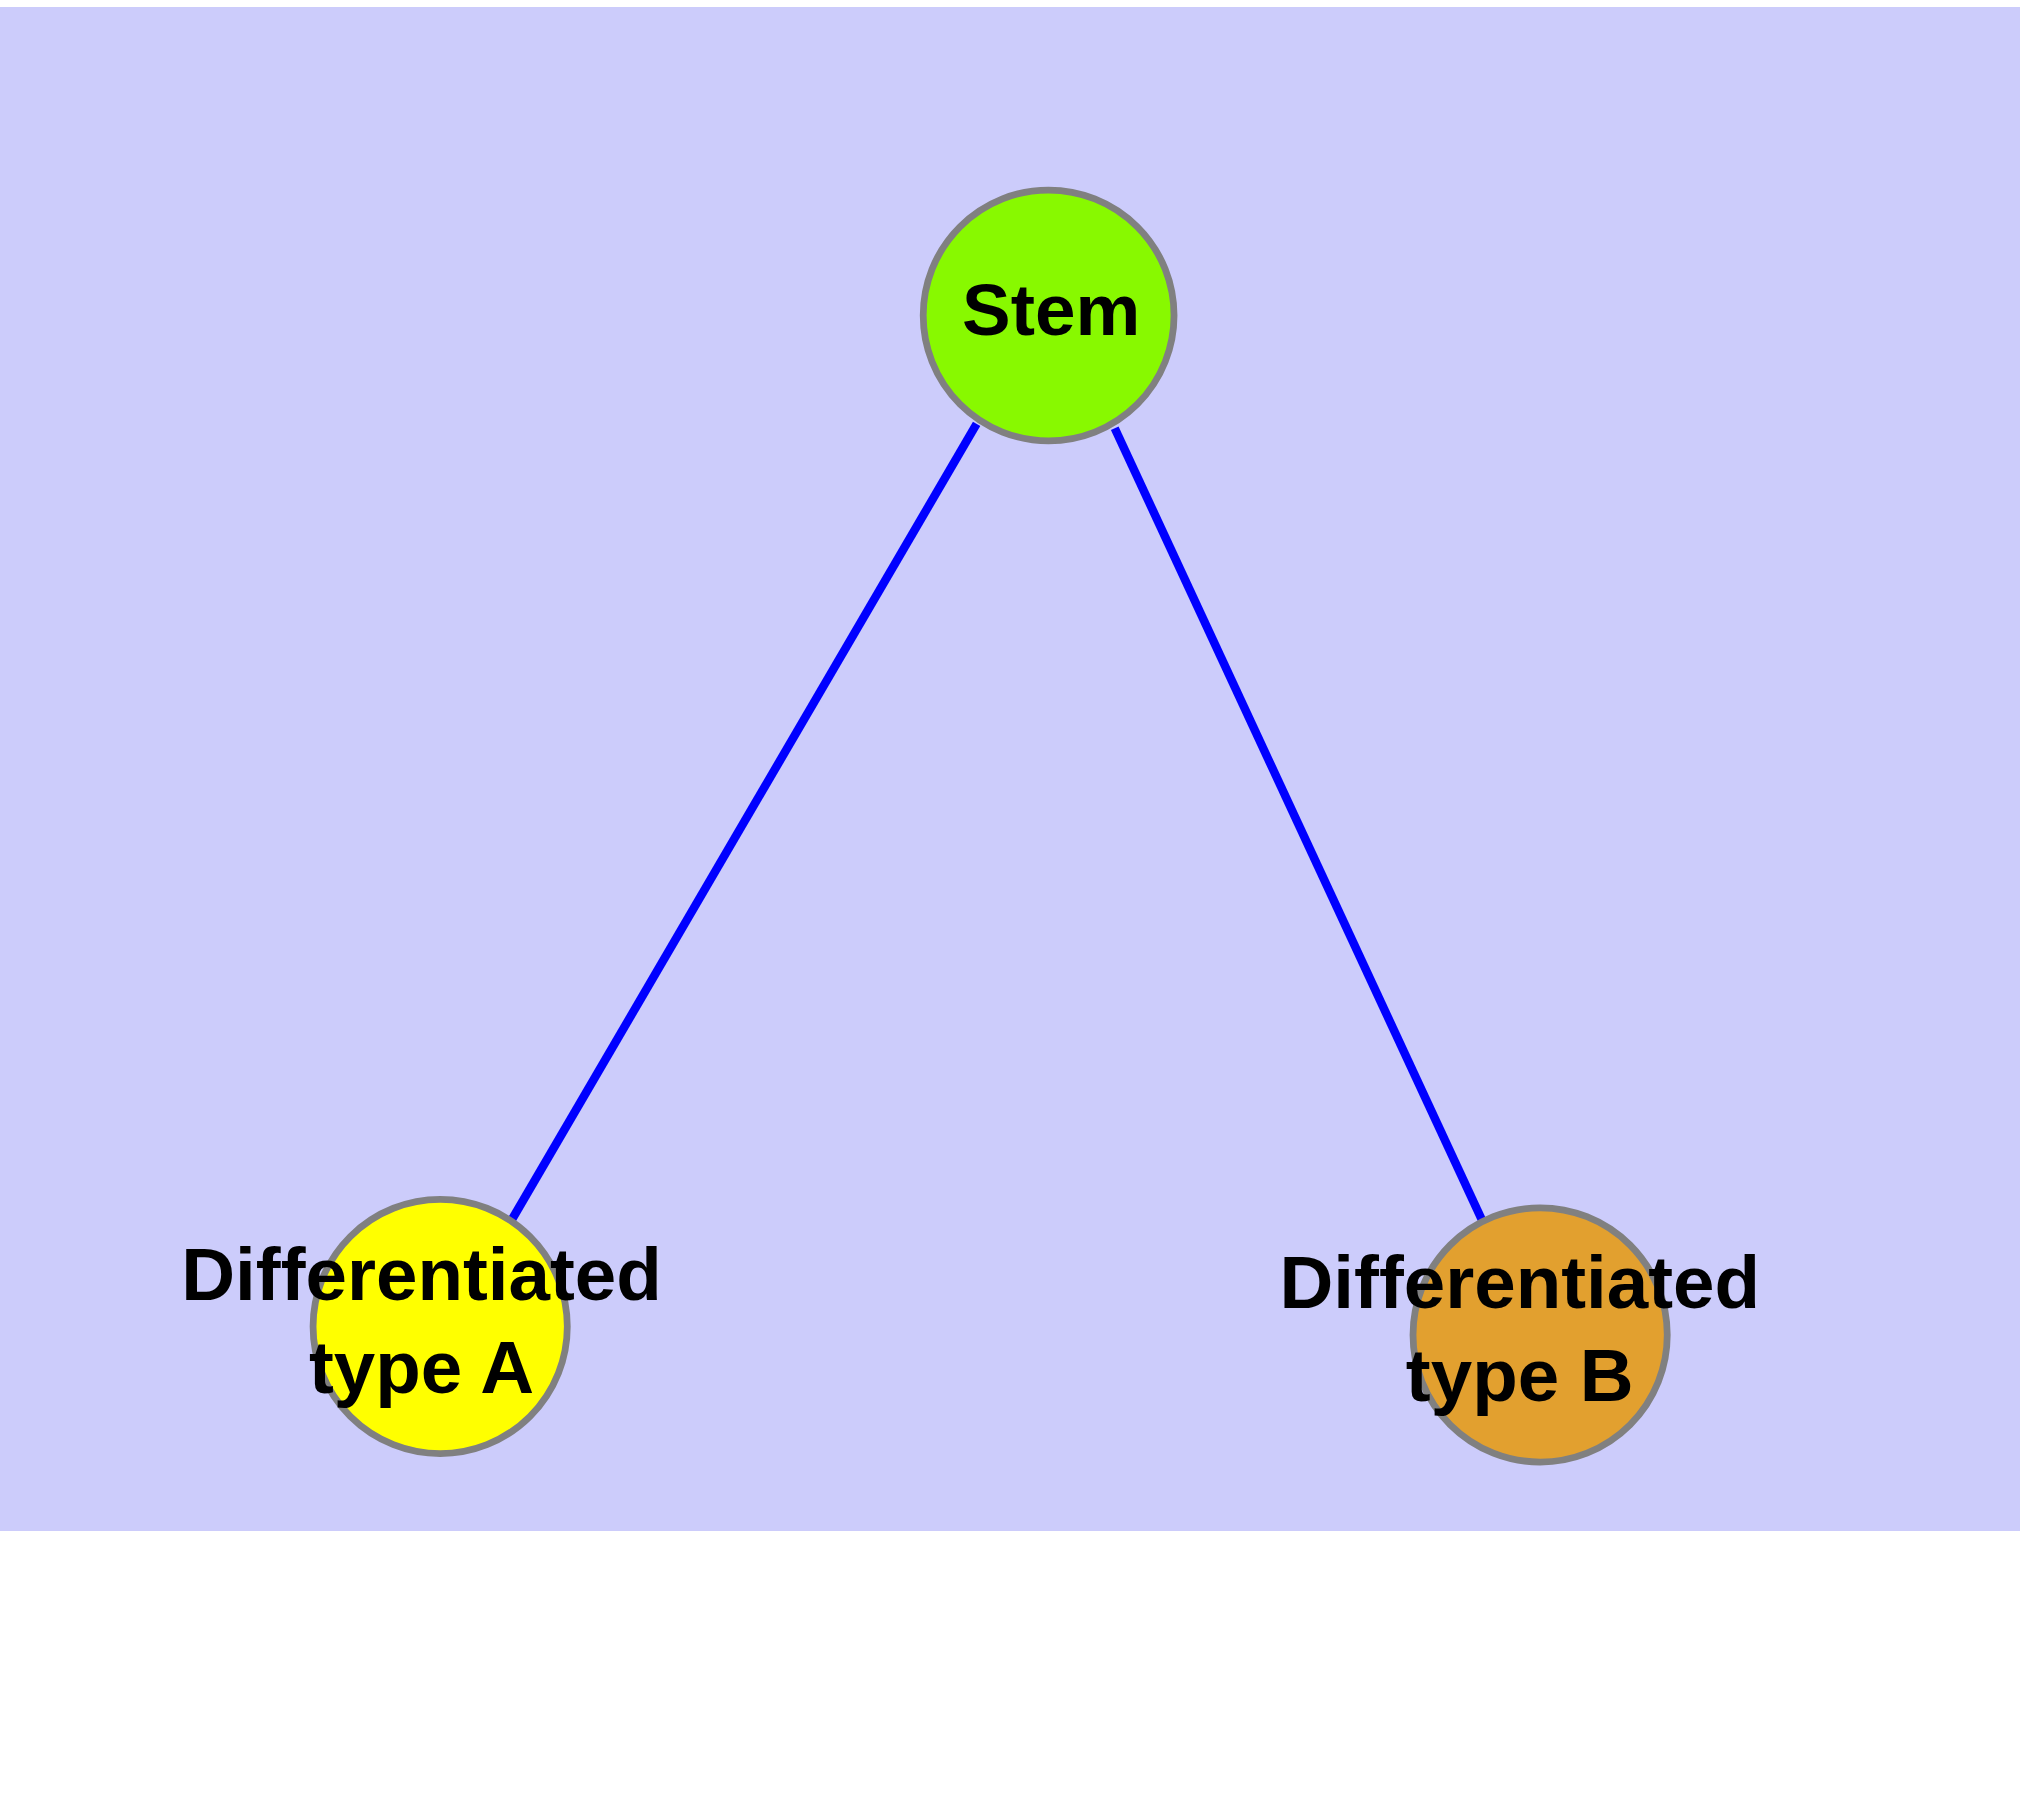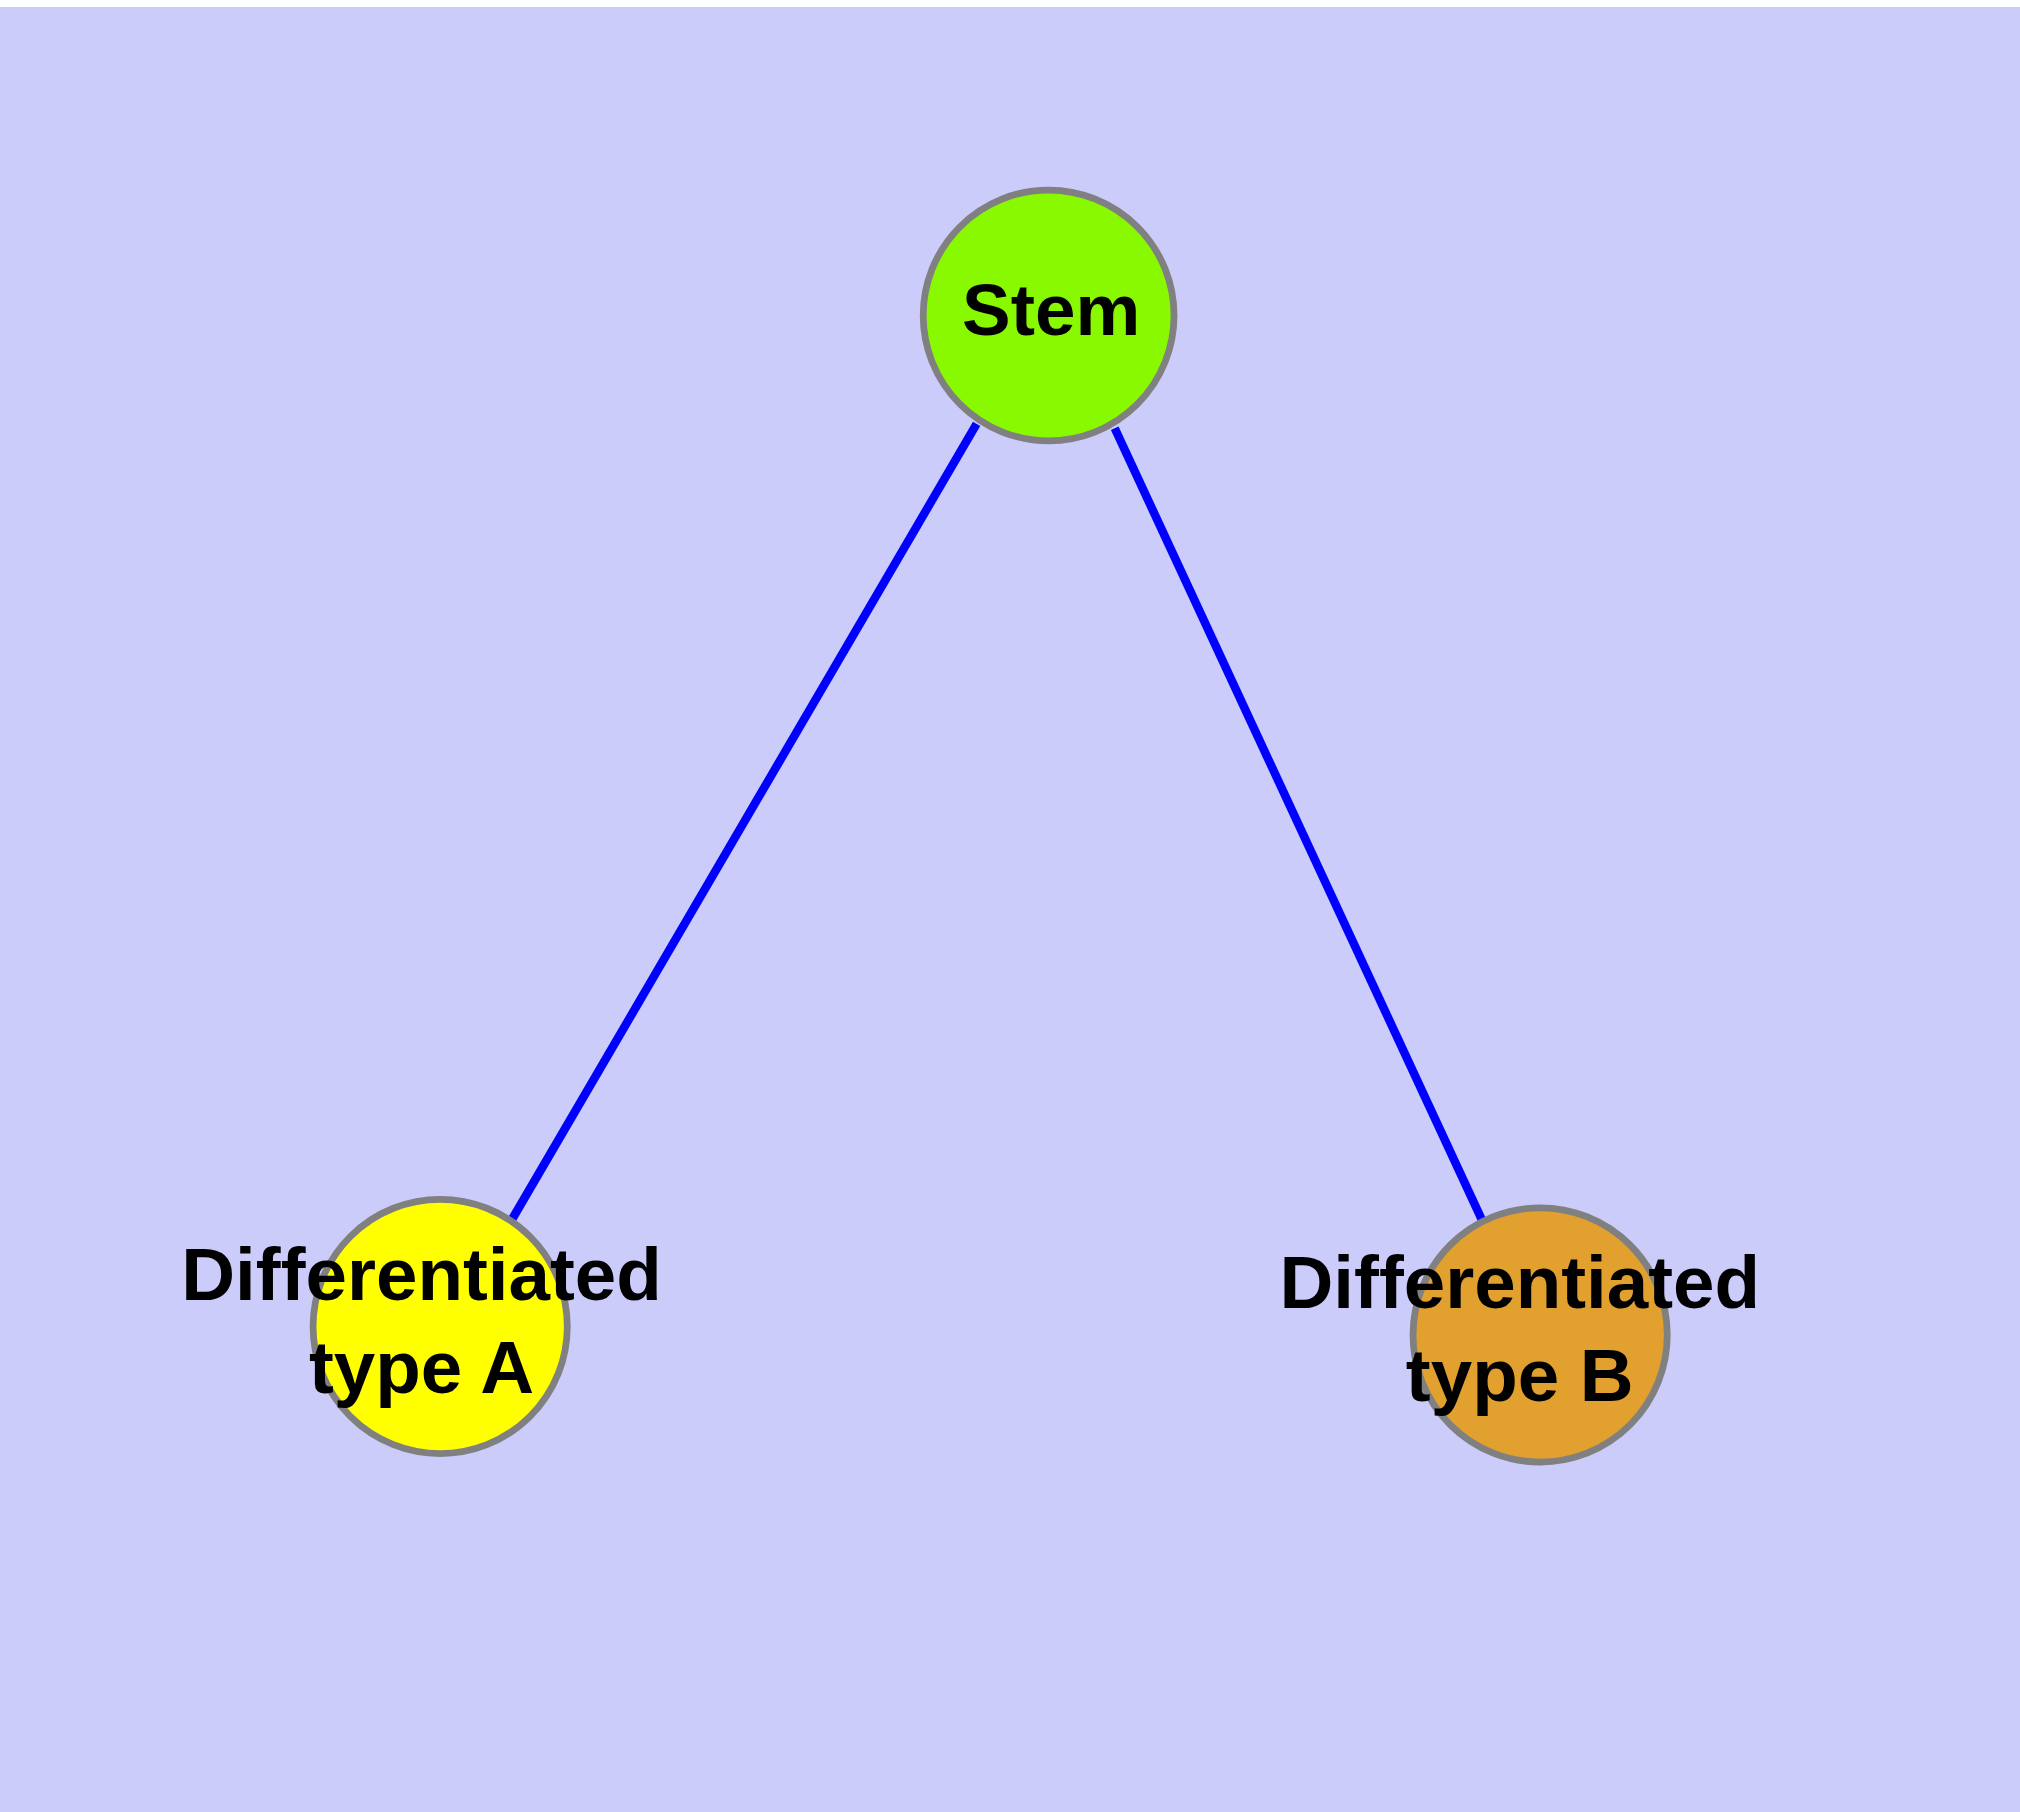--- a/index.html
+++ b/index.html
@@ -11,21 +11,21 @@
     width: 2021px;
     height: 1812px;
     overflow: hidden;
     font-family: "Liberation Sans", sans-serif;
   }
   #graph-canvas {
     position: absolute;
     left: 0;
     top: 6.8px;
     width: 2021px;
-    height: 1805px;
+    height: 1524px;
     background: #ccccfb;
   }
   #graph-svg {
     position: absolute;
     left: 0;
     top: 0;
     width: 2021px;
     height: 1805px;
     display: block;
   }

